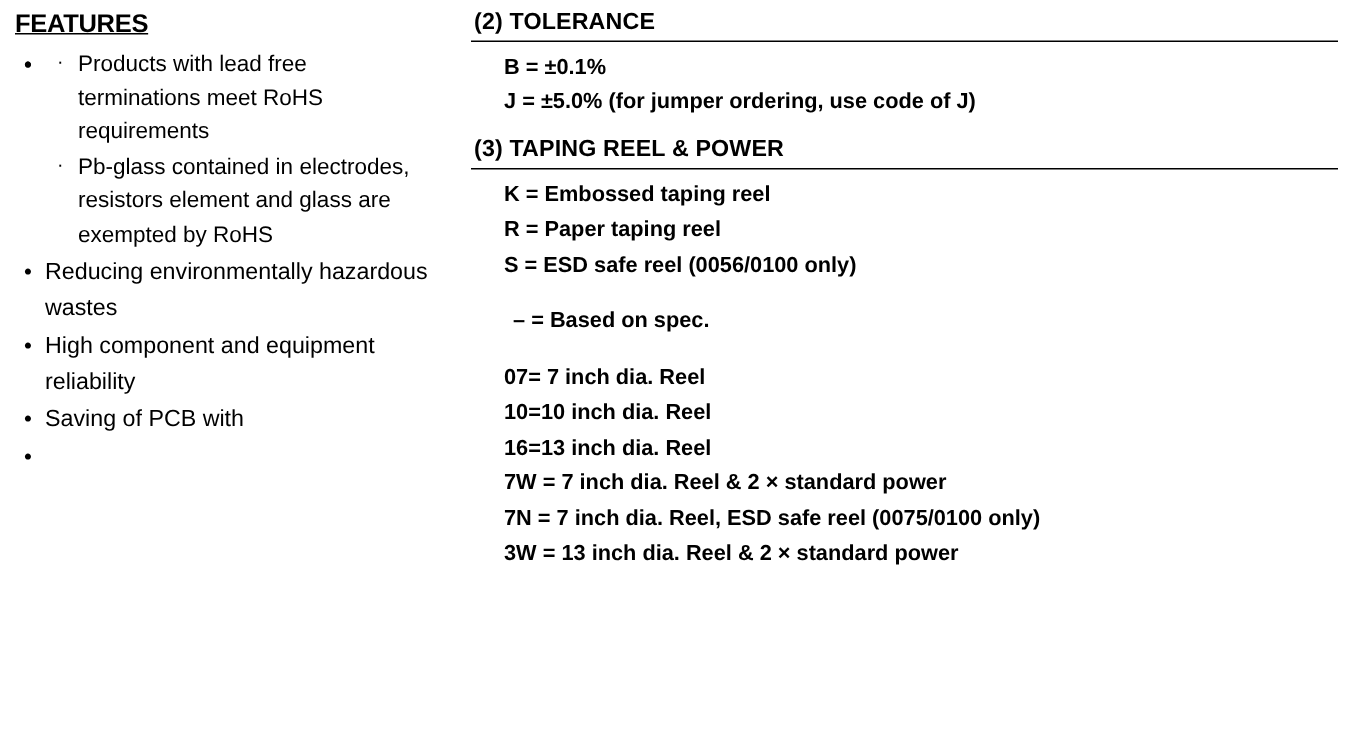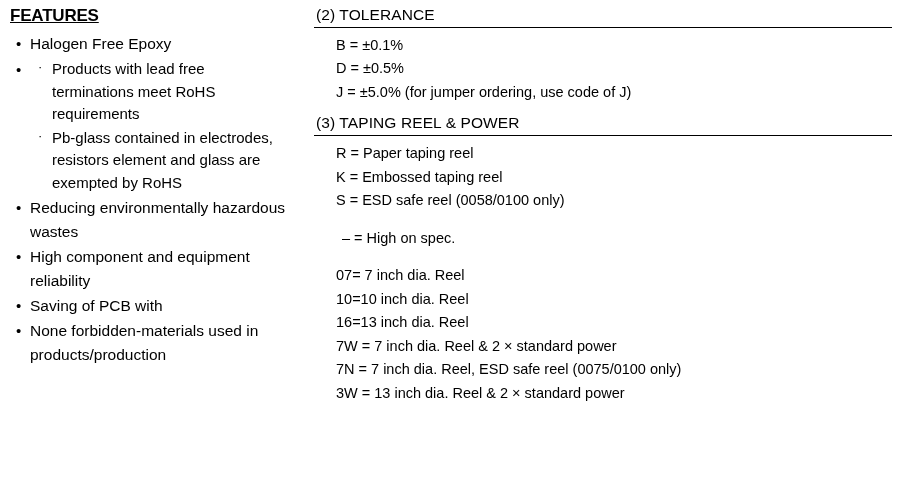--- a/index.html
+++ b/index.html
@@ -81,27 +81,28 @@
   .right-col {
     width: 600px;
     padding: 4px 8px 0 14px;
     box-sizing: border-box;
   }
   .section {
     margin-bottom: 2px;
   }
   .section-head {
     font-size: 15.5px;
-    font-weight: normal;
+    font-weight: bold;
     padding: 2px 0 3px 2px;
     border-bottom: 1.5px solid #000;
     letter-spacing: 0.1px;
   }
   .section-body {
     padding: 6px 0 6px 22px;
+    font-weight: bold;
   }
   .entry {
     font-size: 14.5px;
     line-height: 1.62;
     white-space: nowrap;
   }
   .entry.indent {
     padding-left: 6px;
   }
 </style>
@@ -110,21 +111,20 @@
 
 <div class="page">
 
   <div class="left-col">
     <div class="features-title">FEATURES</div>
 
     <ul class="feature-list">
 
       <li>
         <span class="bullet">•</span>
-        <span>Halogen Free Epoxy</span>
       </li>
 
       <li>
         <span class="bullet">•</span>
         <div class="sub-wrap">
           <ul class="sub-list">
             <li>
               <span class="sub-bullet">·</span>
               <span>Products with lead free terminations meet RoHS requirements</span>
             </li>
@@ -146,49 +146,47 @@
         <span>High component and equipment reliability</span>
       </li>
 
       <li>
         <span class="bullet">•</span>
         <span>Saving of PCB with</span>
       </li>
 
       <li>
         <span class="bullet">•</span>
-        <span>None forbidden-materials used in products/production</span>
       </li>
 
     </ul>
   </div>
 
   <div class="right-col">
 
     <div class="section">
       <div class="section-head">(2) TOLERANCE</div>
       <div class="section-body">
         <div class="entry">B = ±0.1%</div>
-        <div class="entry">D = ±0.5%</div>
         <div class="entry">J = ±5.0% (for jumper ordering, use code of J)</div>
       </div>
     </div>
 
     <div class="section">
       <div class="section-head">(3) TAPING REEL &amp; POWER</div>
       <div class="section-body">
+        <div class="entry">K = Embossed taping reel</div>
         <div class="entry">R = Paper taping reel</div>
-        <div class="entry">K = Embossed taping reel</div>
-        <div class="entry">S = ESD safe reel (0058/0100 only)</div>
-      </div>
-    </div>
-
-    <div class="section">
-      <div class="section-body">
-        <div class="entry indent">– = High on spec.</div>
+        <div class="entry">S = ESD safe reel (0056/0100 only)</div>
+      </div>
+    </div>
+
+    <div class="section">
+      <div class="section-body">
+        <div class="entry indent">– = Based on spec.</div>
       </div>
     </div>
 
     <div class="section">
       <div class="section-body">
         <div class="entry">07= 7 inch dia. Reel</div>
         <div class="entry">10=10 inch dia. Reel</div>
         <div class="entry">16=13 inch dia. Reel</div>
         <div class="entry">7W = 7 inch dia. Reel &amp; 2 × standard power</div>
         <div class="entry">7N  = 7 inch dia. Reel, ESD safe reel (0075/0100 only)</div>

